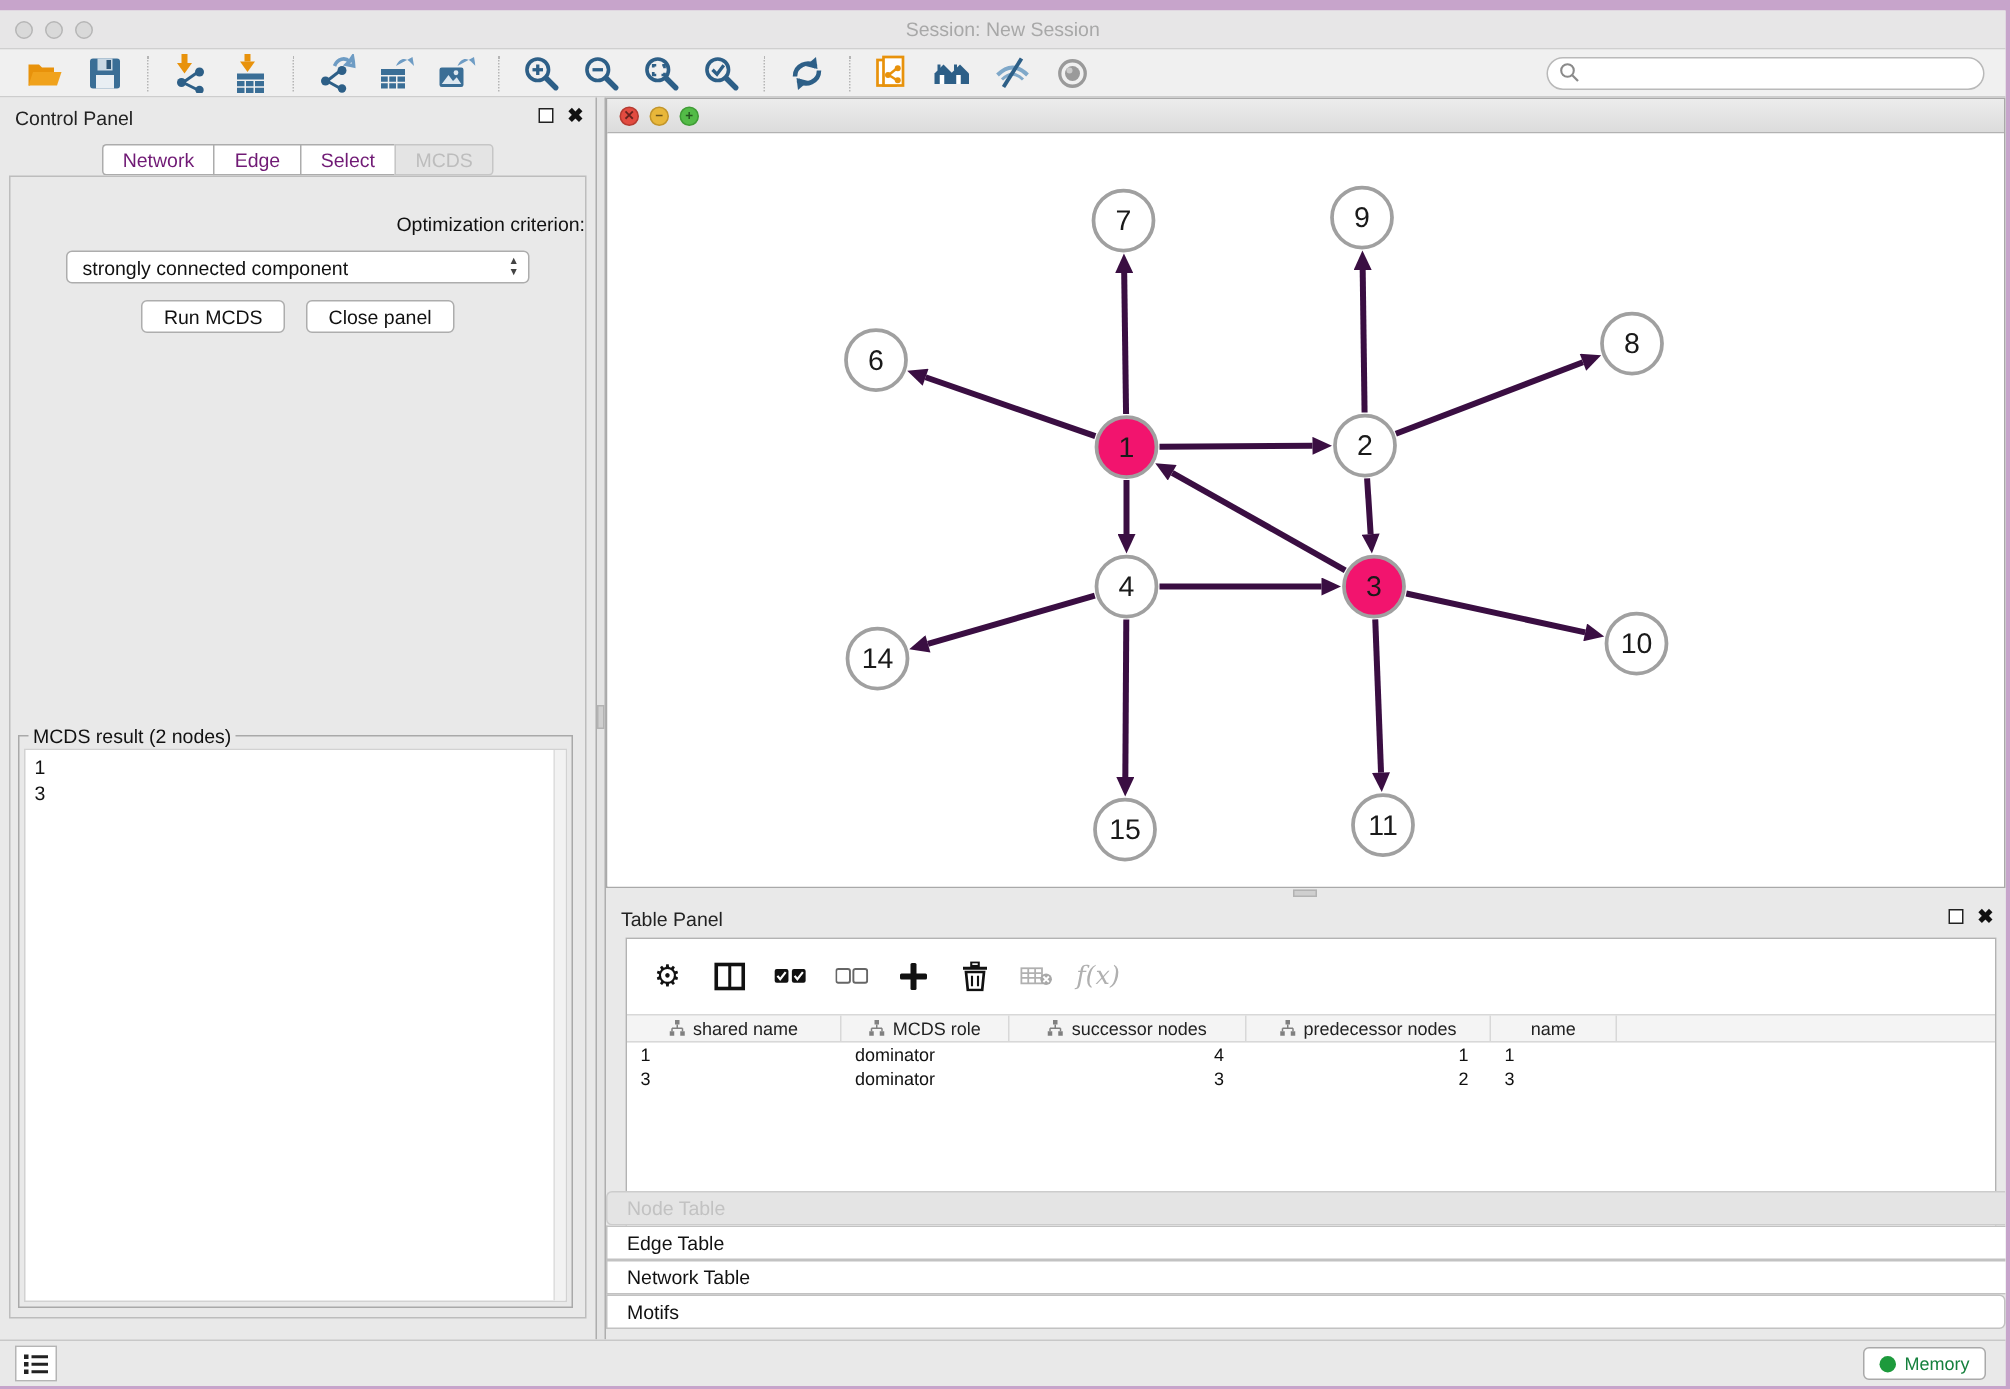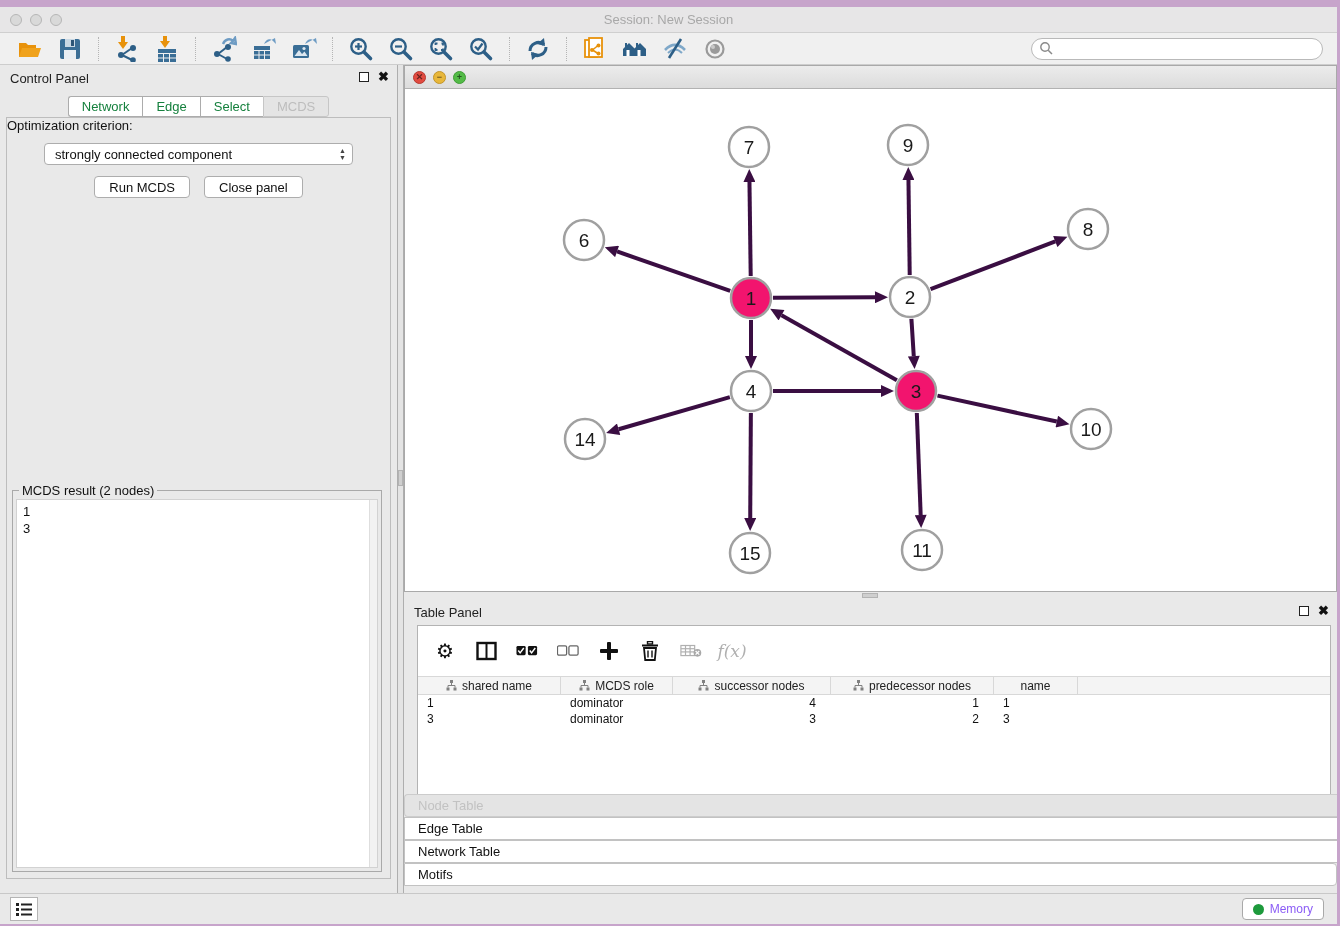--- a/index.html
+++ b/index.html
@@ -24,27 +24,27 @@
 
   
   .control-panel { position:absolute; left:0; top:58px; width:397px; height:828px; background:#e9e9e9; }
   .panel-header { position:relative; height:26px;padding-left:36px; }
   .panel-title { position:absolute; left:10px; top:6px; font-size:13px; color:#222; }
   .panel-header-icons { position:absolute; right:8px; top:6px; display:flex; gap:9px; align-items:center; }
   .float-icon { width:10px; height:10px; border:1.5px solid #222; background:#fff; }
   .close-x { font-size:13px; font-weight:bold; color:#111; line-height:12px; }
 
   .cp-tabs { position:absolute; top:31px; left:0; right:0; display:flex; justify-content:center; }
-  .cp-tab { height:21px; padding:0 13px; background:#fff; border:1px solid #acacac; border-right:none; font-size:13px; color:#15803d; display:flex; align-items:center; }
+  .cp-tab { height:21px; padding:0 13px; background:#fff; border:1px solid #acacac; border-right:none; font-size:13px; color:#701a75; display:flex; align-items:center; }
   .cp-tab:first-child { border-radius:3px 0 0 3px; }
   .cp-tab:last-child { border-right:1px solid #c6c6c6; border-radius:0 3px 3px 0; }
   .cp-tab.active { background:#e4e4e4; border-color:#c6c6c6; color:#bdbdbd; }
 
   .cp-content { position:absolute; top:52px; left:6px; right:6px; bottom:14px; border:1px solid #bdbdbd; background:#e9e9e9; }
-  .opt-label { text-align:left; font-size:13px; color:#111; }
+  .opt-label { margin-top:24px; text-align:right; font-size:13px; color:#111; }
   .dropdown { position:relative; margin:10px 37px 0 37px; height:22px; background:#fff; border:1px solid #adadad; border-radius:4px; display:flex; align-items:center; padding:0 22px 0 10px; font-size:13px; color:#111; }
   .dd-arrows { position:absolute; right:6px; top:3px; display:flex; flex-direction:column; line-height:7px; font-size:7px; color:#444; }
   .btn-row { margin-top:11px; display:flex; justify-content:center; gap:14px; }
   .cp-btn { height:22px; padding:0 14px; background:#fff; border:1px solid #adadad; border-radius:4px; font-size:13px; color:#111; display:flex; align-items:center; }
 
   .result-fieldset { position:absolute; left:5px; right:8px; top:372px; bottom:6px; border:1px solid #a9a9a9; background:#e9e9e9; }
   .result-legend { position:absolute; top:-8px; left:6px; background:#e9e9e9; padding:0 3px; font-size:13px; color:#111; }
   .result-box { position:absolute; left:3px; right:3px; top:8px; bottom:3px; background:#fff; border:1px solid #d2d2d2; }
   .result-lines { padding:3px 6px; font-size:13px; color:#111; line-height:17px; }
   .result-scroll { position:absolute; right:0; top:0; bottom:0; width:8px; background:#f2f2f2; border-left:1px solid #dedede; }
@@ -88,21 +88,21 @@
 
   .tp-tabs { position:absolute; left:0; right:0; bottom:7px; display:flex; justify-content:center;flex-direction:column; }
   .tp-tab { height:23px; padding:0 13px; background:#fff; border:1px solid #c2c2c2; border-right:none; font-size:13px; color:#111; display:flex; align-items:center; }
   .tp-tab:first-child { border-radius:4px 0 0 4px; }
   .tp-tab:last-child { border-right:1px solid #c2c2c2; border-radius:0 4px 4px 0; }
   .tp-tab.active { background:#e4e4e4; color:#c2c2c2; border-color:#cccccc; }
 
   
   .statusbar { position:absolute; left:0; right:0; bottom:0; height:31px; background:#e9e9e9; border-top:1px solid #c8c8c8; }
   .list-btn { position:absolute; left:10px; top:3px; width:28px; height:24px; background:#fff; border:1px solid #b5b5b5; display:flex; align-items:center; justify-content:center; }
-  .memory-btn { position:absolute; right:13px; top:4px; height:22px; padding:0 10px; background:#fff; border:1px solid #a9a9a9; border-radius:4px; display:flex; align-items:center; gap:6px; font-size:12px; color:#8b5cf6; }
+  .memory-btn { position:absolute; right:13px; top:4px; height:22px; padding:0 10px; background:#fff; border:1px solid #a9a9a9; border-radius:4px; display:flex; align-items:center; gap:6px; font-size:12px; color:#15803d; }
   .mem-dot { width:11px; height:11px; border-radius:50%; background:#1d9a3c; }
 
   svg { display:block; }
 </style>
 </head>
 <body>
 
 <div class="app-window">
 
   <div class="titlebar">

